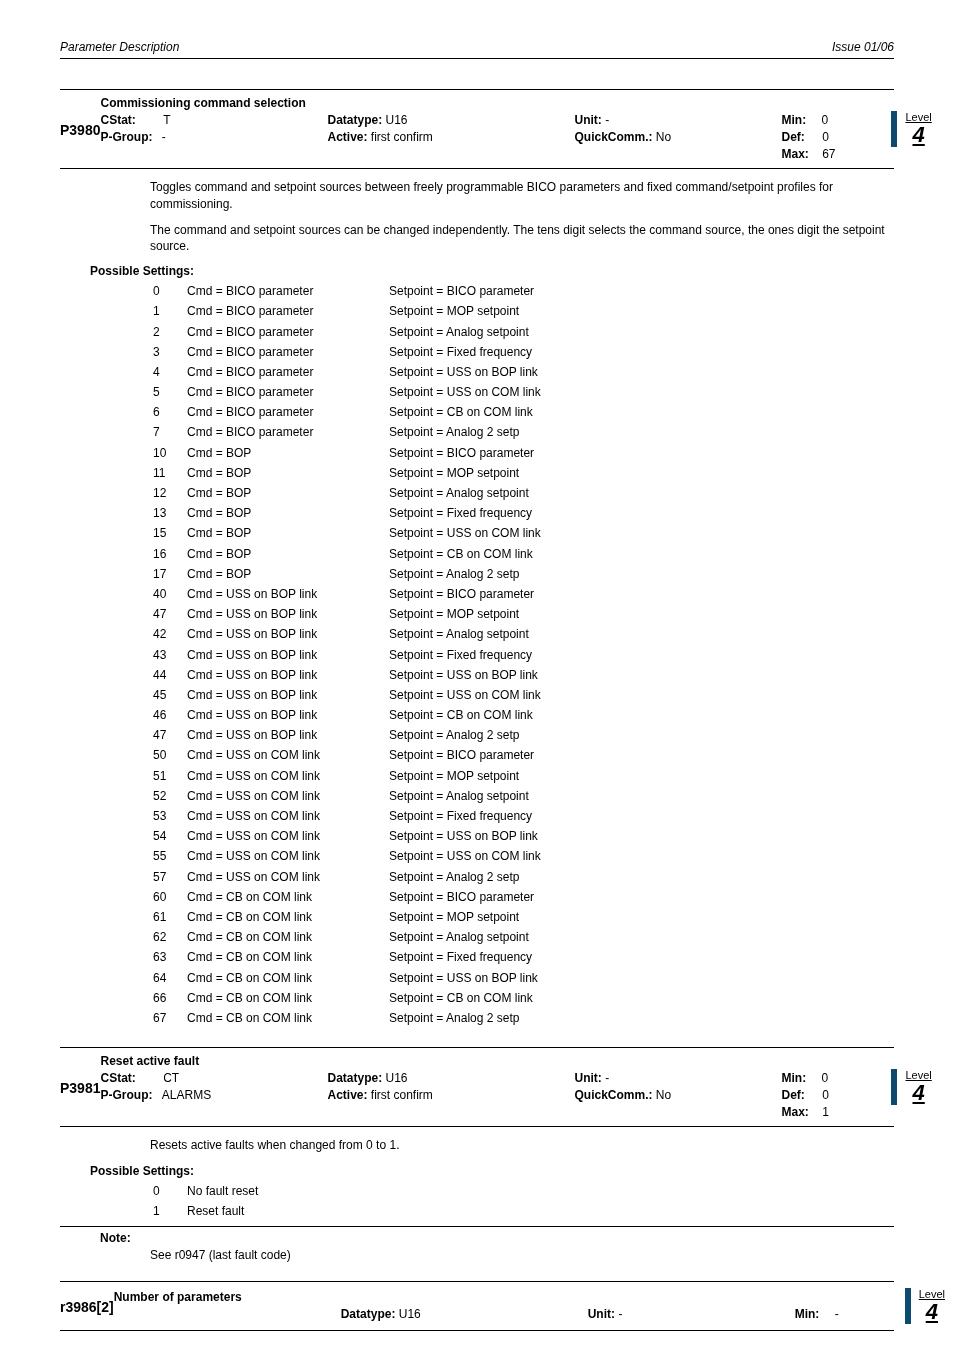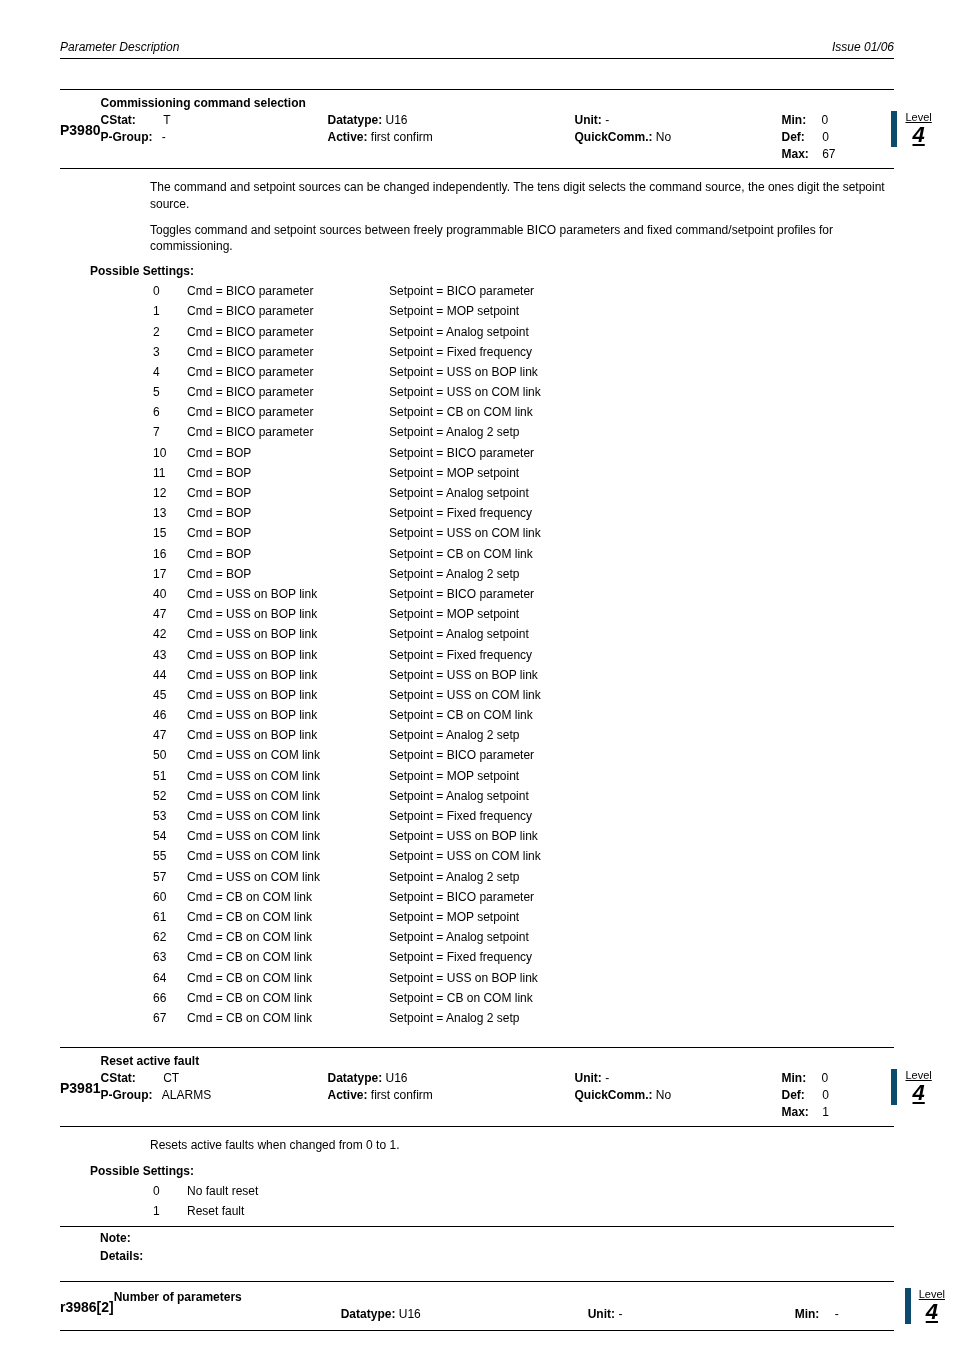--- a/index.html
+++ b/index.html
@@ -153,22 +153,22 @@
             <span style="margin-left:10px;">67</span>
           </div>
         </div>
       </div>
       <div class="level-box">
         <div class="level-label">Level</div>
         <div class="level-num">4</div>
       </div>
     </div>
 
+    <div class="body-text">Toggles command and setpoint sources between freely programmable BICO parameters and fixed command/setpoint profiles for commissioning.</div>
     <div class="body-text">The command and setpoint sources can be changed independently. The tens digit selects the command source, the ones digit the setpoint source.</div>
-    <div class="body-text">Toggles command and setpoint sources between freely programmable BICO parameters and fixed command/setpoint profiles for commissioning.</div>
 
     <div class="settings-label">Possible Settings:</div>
     <table class="settings-table">
       <tbody id="p3980-rows">
           <tr>
             <td class="c0">0</td>
             <td class="c1">Cmd = BICO parameter</td>
             <td class="c2">Setpoint = BICO parameter</td>
           </tr>
           <tr>
@@ -415,21 +415,21 @@
           </tr>
           <tr>
             <td class="c0">1</td>
             <td class="c1">Reset fault</td>
           </tr>
         </tbody>
     </table>
 
     <div style="border-top:1px solid #000; margin-top:4px;"></div>
     <div class="sub-label">Note:</div>
-    <div class="sub-label">Details:</div>
+    <div class="sub-body">See r0947 (last fault code)</div>
   </div>
 
   <div class="param-block">
     <div class="param-head">
       <div class="param-id">r3986[2]</div>
       <div class="param-head-main">
         <div class="param-title">Number of parameters</div>
         <div class="param-meta">
           <div class="meta-col1"></div>
           <div class="meta-col2">

